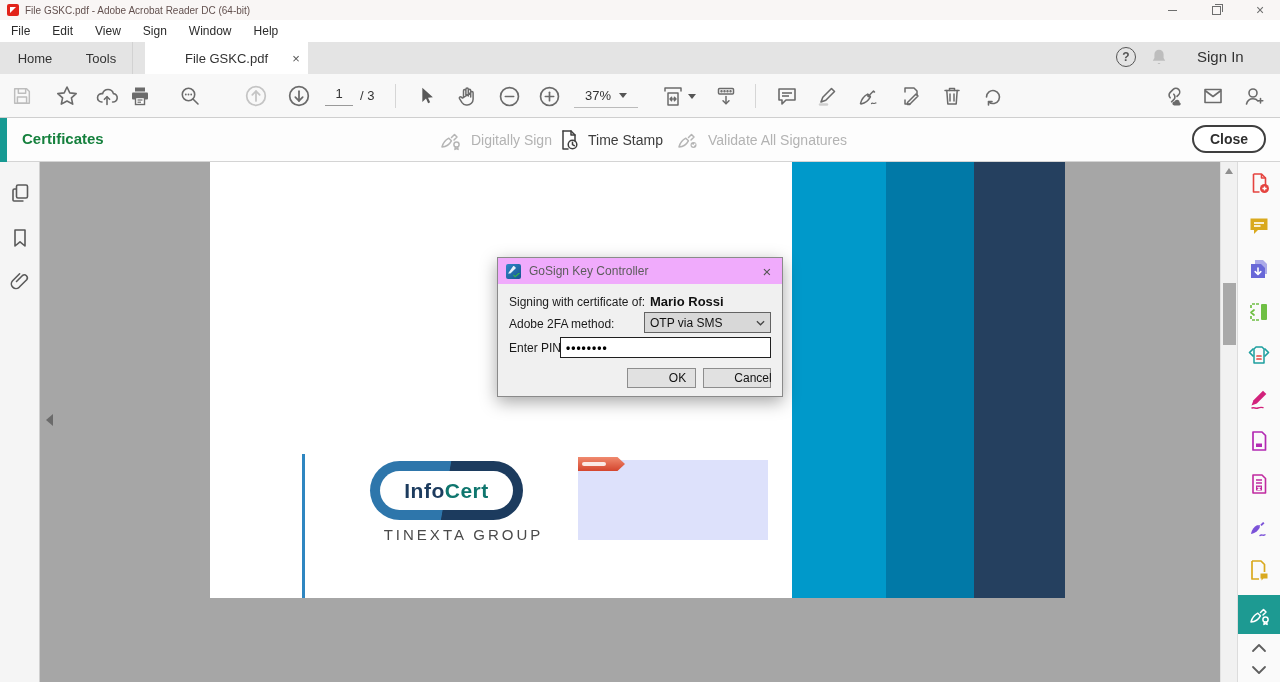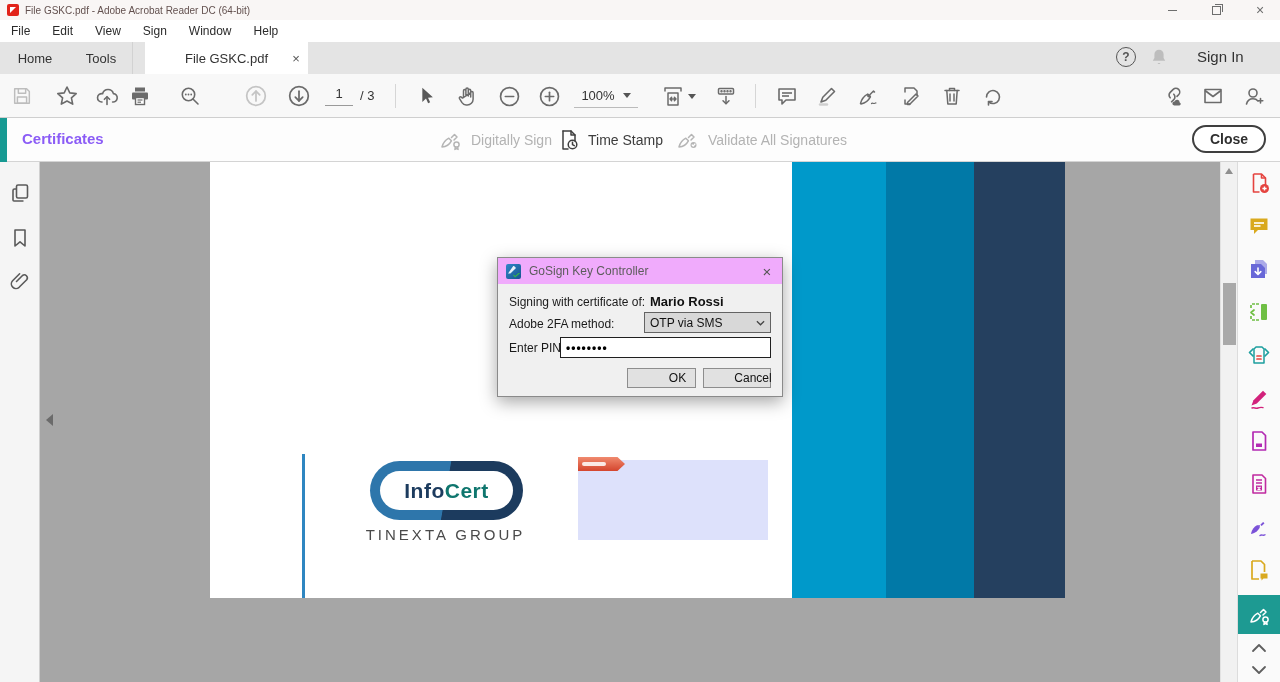--- a/index.html
+++ b/index.html
@@ -37,21 +37,21 @@
   .tbtn{position:absolute;top:5px;width:34px;height:34px;display:flex;align-items:center;justify-content:center;border-radius:3px;}
   .tsep{position:absolute;top:10px;width:1px;height:24px;background:#d6d6d6;}
   .pagebox{position:absolute;left:325px;top:9px;width:28px;height:22px;border-bottom:1px solid #9a9a9a;text-align:center;font-size:13px;color:#333;line-height:22px;}
   .pagetotal{position:absolute;left:360px;top:14px;font-size:13px;color:#333;}
   .zoombox{position:absolute;left:574px;top:9px;width:64px;height:24px;border-bottom:1px solid #bbb;display:flex;align-items:center;justify-content:center;gap:8px;font-size:13px;color:#333;}
   .caret{width:0;height:0;border-left:4px solid transparent;border-right:4px solid transparent;border-top:5px solid #555;}
 
   
   .certbar{top:118px;left:0;width:1280px;height:44px;background:#fdfdfd;border-bottom:1px solid #d4d4d4;box-sizing:border-box;}
   .certstripe{position:absolute;left:0;top:0;width:7px;height:44px;background:#179a93;}
-  .certtitle{position:absolute;left:22px;top:12px;font-size:15px;font-weight:bold;color:#8b5cf6;}
+  .certtitle{position:absolute;left:22px;top:12px;font-size:15px;font-weight:bold;color:#15803d;}
   .certact{position:absolute;top:8px;height:28px;display:flex;align-items:center;gap:7px;font-size:14px;}
   .certact.dim{color:#b3b3b3;}
   .certact.dark{color:#3d3d3d;}
   .closebtn{position:absolute;left:1192px;top:7px;width:74px;height:28px;border:2px solid #3f3f3f;border-radius:15px;display:flex;align-items:center;justify-content:center;font-size:14px;font-weight:bold;color:#2f2f2f;background:#fff;box-sizing:border-box;}
 
   
   .workspace{top:162px;left:0;width:1280px;height:520px;background:#a6a6a6;}
   .leftpanel{position:absolute;left:0;top:0;width:40px;height:520px;background:#f5f5f5;border-right:1px solid #d0d0d0;box-sizing:border-box;}
   .lp-ic{position:absolute;left:8px;width:24px;height:24px;}
   .collapse{position:absolute;left:46px;top:252px;width:0;height:0;border-top:6px solid transparent;border-bottom:6px solid transparent;border-right:7px solid #6b6b6b;}
@@ -62,21 +62,21 @@
   .blueline{position:absolute;width:3px;background:#2e86c1;}
   .cbar{position:absolute;top:0;height:436px;}
 
   
   .logo-pill{position:absolute;left:160px;top:299px;width:153px;height:59px;border-radius:30px;
              background:linear-gradient(100deg,#2e76ab 49.5%,#1c3b5e 50%);}
   .logo-inner{position:absolute;left:10px;top:10px;width:133px;height:39px;border-radius:20px;background:#fff;
               display:flex;align-items:center;justify-content:center;font-weight:bold;font-size:21px;letter-spacing:0.5px;}
   .logo-info{color:#1c3b5e;}
   .logo-cert{color:#0f766e;}
-  .logo-sub{position:absolute;left:148px;top:364px;width:175px;text-align:center;font-size:15px;letter-spacing:3px;color:#4a4a4a;}
+  .logo-sub{position:absolute;left:166px;top:364px;width:175px;text-align:center;font-size:15px;letter-spacing:3px;color:#4a4a4a;}
 
   
   .sigfield{position:absolute;left:368px;top:298px;width:190px;height:80px;background:#dde1fb;}
   .sigtag{position:absolute;left:0;top:-3px;width:47px;height:14px;
           background:linear-gradient(180deg,#f08a6e,#d4452e);
           clip-path:polygon(0 0,84% 0,100% 50%,84% 100%,0 100%);}
   .sigtag-bar{position:absolute;left:4px;top:5px;width:24px;height:4px;background:#ffffff;opacity:.85;border-radius:2px;}
 
   
   .scrollbar{position:absolute;left:1220px;top:0;width:17px;height:520px;background:#f1f1f1;border-left:1px solid #e2e2e2;box-sizing:border-box;}
@@ -228,21 +228,21 @@
         </svg>
     </div>
     <div class="tbtn" style="left:532px;">
       <svg width="25" height="25" viewBox="0 0 24 24" fill="none" stroke="#6b6b6b" stroke-width="1.6" stroke-linecap="round">
           <circle cx="12" cy="12" r="8.6"></circle>
           <line x1="8" y1="12" x2="16" y2="12"></line>
           <line x1="12" y1="8" x2="12" y2="16"></line>
         </svg>
     </div>
     <div class="zoombox">
-      <span>100%</span>
+      <span>37%</span>
       <span class="caret"></span>
     </div>
     <div class="tbtn" style="left:656px;width:44px;">
       <svg width="24" height="24" viewBox="0 0 24 24" fill="none" stroke="#6b6b6b" stroke-width="1.5" stroke-linecap="round" stroke-linejoin="round">
           <path d="M4 7V4h16v3"></path>
           <rect x="7" y="9" width="10" height="12"></rect>
           <path d="M9 15h6M9 15l1.6-1.6M9 15l1.6 1.6M15 15l-1.6-1.6M15 15l-1.6 1.6"></path>
         </svg>
       <span class="caret" style="margin-left:3px;"></span>
     </div>

